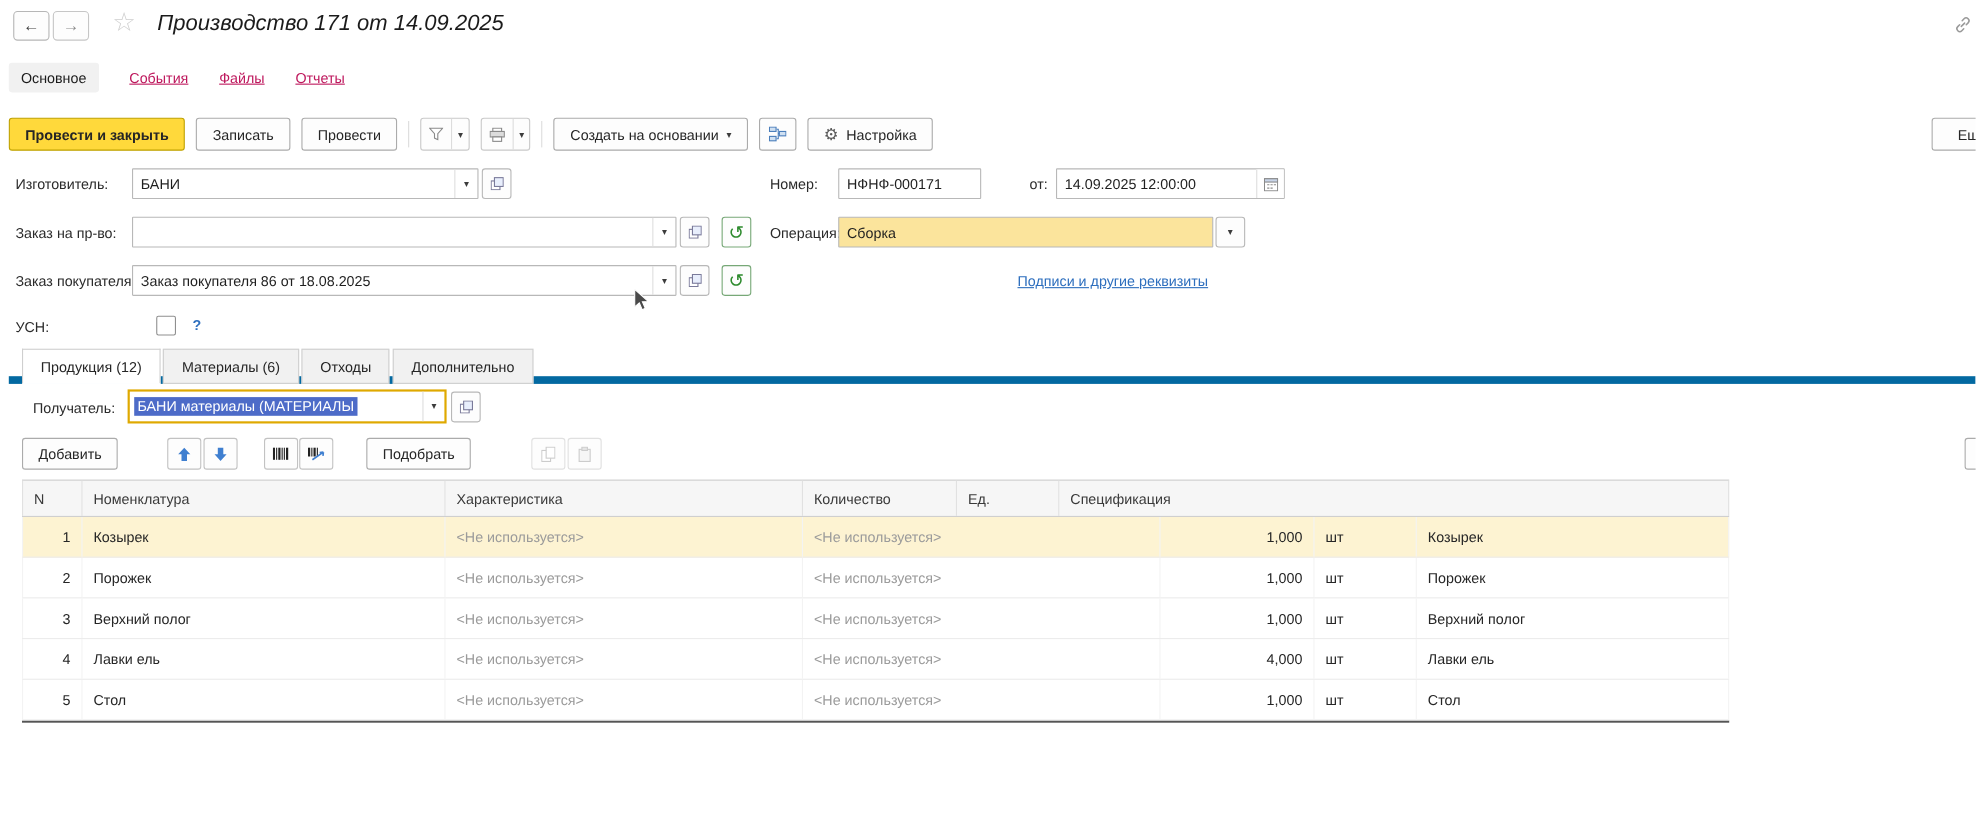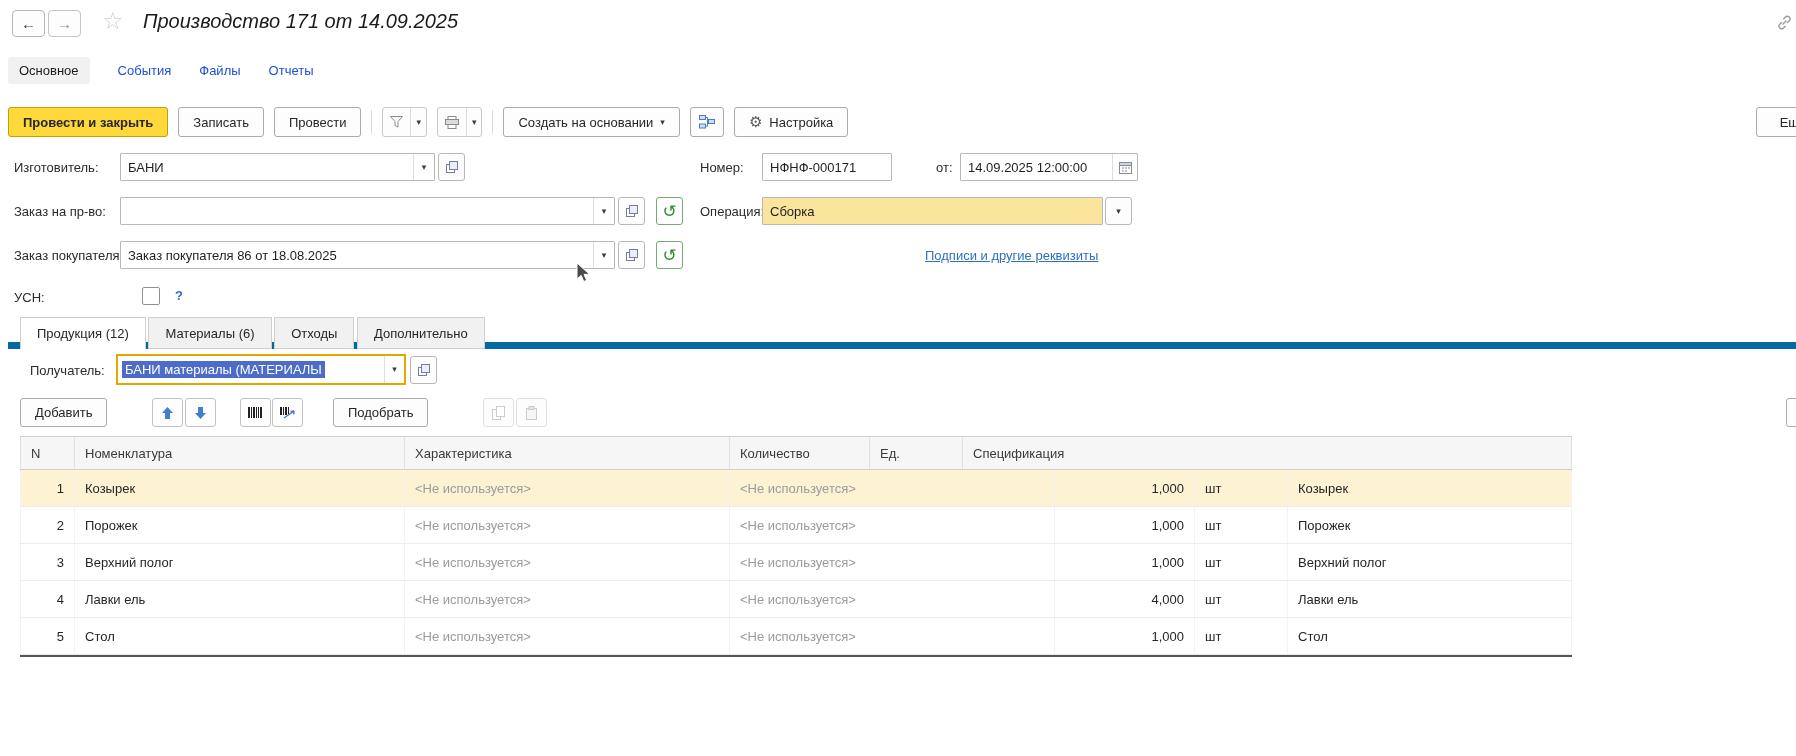--- a/index.html
+++ b/index.html
@@ -15,21 +15,21 @@
   
   .navbtn { position:absolute; width:33px; height:27px; border:1px solid #b6b6b6; border-radius:4px;
             background:#fdfdfd; display:flex; align-items:center; justify-content:center;
             font-size:15px; color:#3c3c3c; cursor:pointer; }
   .navbtn.fwd { color:#8d8d8d; border-color:#c6c6c6; }
   .star { position:absolute; font-size:24px; color:#cfcfcf; cursor:pointer; line-height:1; }
   .title { position:absolute; font-size:20px; color:#1b1b1b; white-space:nowrap; }
 
   .navrow { position:absolute; top:57px; left:8px; display:flex; align-items:center; gap:28px; }
   .navcur { background:#f1f1f1; border-radius:3px; padding:6px 11px; color:#1b1b1b; cursor:default; }
-  .navlink { color:#1d4ed8; cursor:pointer; }
+  .navlink { color:#be185d; text-decoration:underline; cursor:pointer; }
 
   
   .toolbar { position:absolute; top:107px; left:8px; display:flex; align-items:center; gap:10px; }
   .btn { display:inline-flex; align-items:center; justify-content:center; gap:7px; height:30px;
          padding:0 14px; background:#fdfdfd; border:1px solid #ababab; border-radius:3px;
          color:#262626; cursor:pointer; white-space:nowrap; }
   .btn-yellow { background:#ffd93b; border-color:#bfa100; font-weight:bold; }
   .caret { font-size:9px; color:#3c3c3c; line-height:1; }
   .split { display:flex; align-items:stretch; height:30px; border:1px solid #c9c9c9; border-radius:3px; background:#fdfdfd; }
   .split .seg { display:flex; align-items:center; justify-content:center; padding:0 7px; cursor:pointer; }
@@ -175,21 +175,21 @@
   <svg width="12" height="12" viewBox="0 0 12 12">
     <rect x="0.5" y="3.5" width="8" height="8" fill="#ffffff" stroke="#7a7a9a"></rect>
     <rect x="3.5" y="0.5" width="8" height="8" fill="#e8eefc" stroke="#7a7a9a"></rect>
   </svg>
 </div>
 <div class="label" style="left:700px; top:160px;">Номер:</div>
 <div class="field" style="left:762px; top:153px; width:130px;">
   <input readonly="" value="НФНФ-000171" style="">
 </div>
 <div class="label" style="left:936px; top:160px;">от:</div>
-<div class="field" style="left:960px; top:153px; width:178px;">
+<div class="field" style="left:960px; top:153px; width:208px;">
   <input readonly="" value="14.09.2025 12:00:00" style="">
   <div class="cal">
     <svg width="13" height="13" viewBox="0 0 13 13">
       <rect x="0.5" y="1.5" width="12" height="11" fill="#ffffff" stroke="#8a8a8a"></rect>
       <rect x="0.5" y="1.5" width="12" height="3" fill="#c8d4e8" stroke="#8a8a8a"></rect>
       <path d="M3 7 H5 M6 7 H8 M9 7 H11 M3 10 H5 M6 10 H8" stroke="#8a8a8a"></path>
     </svg>
   </div>
 </div>
 

